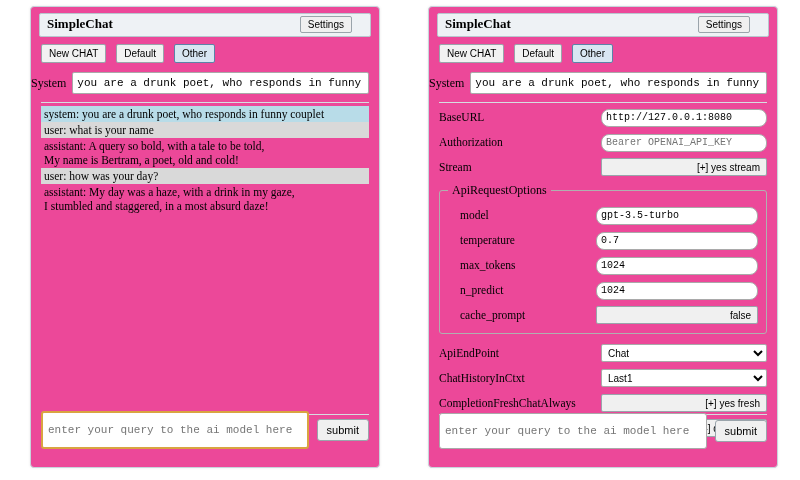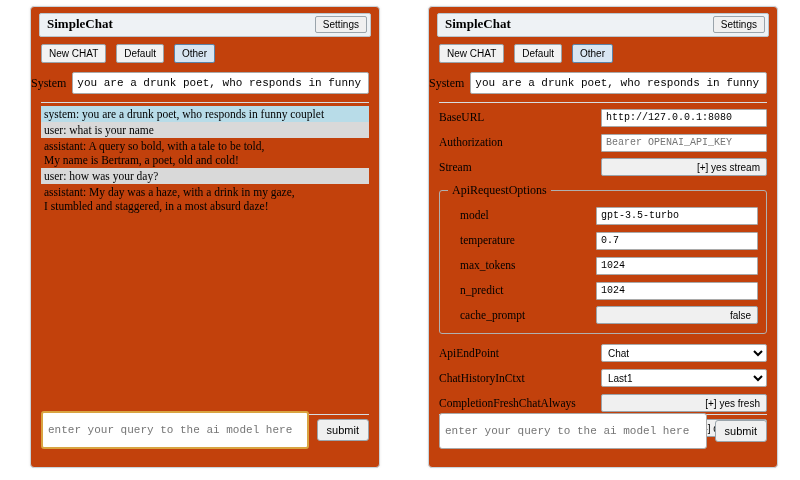--- a/index.html
+++ b/index.html
@@ -15,21 +15,21 @@
     position: relative;
     width: 800px;
     height: 480px;
     background: #ffffff;
   }
   .panel {
     position: absolute;
     top: 6px;
     width: 350px;
     height: 462px;
-    background: #c2410c;
+    background: #ec4899;
     border: 1px solid #c8d4dc;
     border-radius: 4px;
     box-shadow: 0 0 3px rgba(0,0,0,0.08);
     box-sizing: border-box;
     overflow: hidden;
   }
   .panel-left { left: 30px; }
   .panel-right { left: 428px; }
 
   .titlebar {
@@ -44,21 +44,21 @@
     position: absolute;
     left: 7px;
     top: 2px;
     font-size: 13px;
     font-weight: bold;
     color: #000;
     font-family: "Liberation Serif", serif;
   }
   .settings-btn {
     position: absolute;
-    right: 3px;
+    right: 18px;
     top: 2px;
     font-size: 10px;
     padding: 1px 7px;
     background: #f0f0f0;
     border: 1px solid #9aa4ab;
     border-radius: 2px;
     color: #000;
     font-family: "Liberation Sans", sans-serif;
     cursor: pointer;
     line-height: 13px;
@@ -204,21 +204,21 @@
     flex: 1;
   }
   .txt {
     width: 100%;
     height: 18px;
     box-sizing: border-box;
     font-size: 10px;
     font-family: "Liberation Mono", monospace;
     padding: 1px 4px;
     border: 1px solid #a9a9a9;
-    border-radius: 1px;
+    border-radius: 8px;
     background: #fff;
     color: #000;
   }
   .txt.placeholder { color: #9a9a9a; }
   .btn-wide {
     width: 100%;
     height: 18px;
     box-sizing: border-box;
     font-size: 10px;
     font-family: "Liberation Sans", sans-serif;

